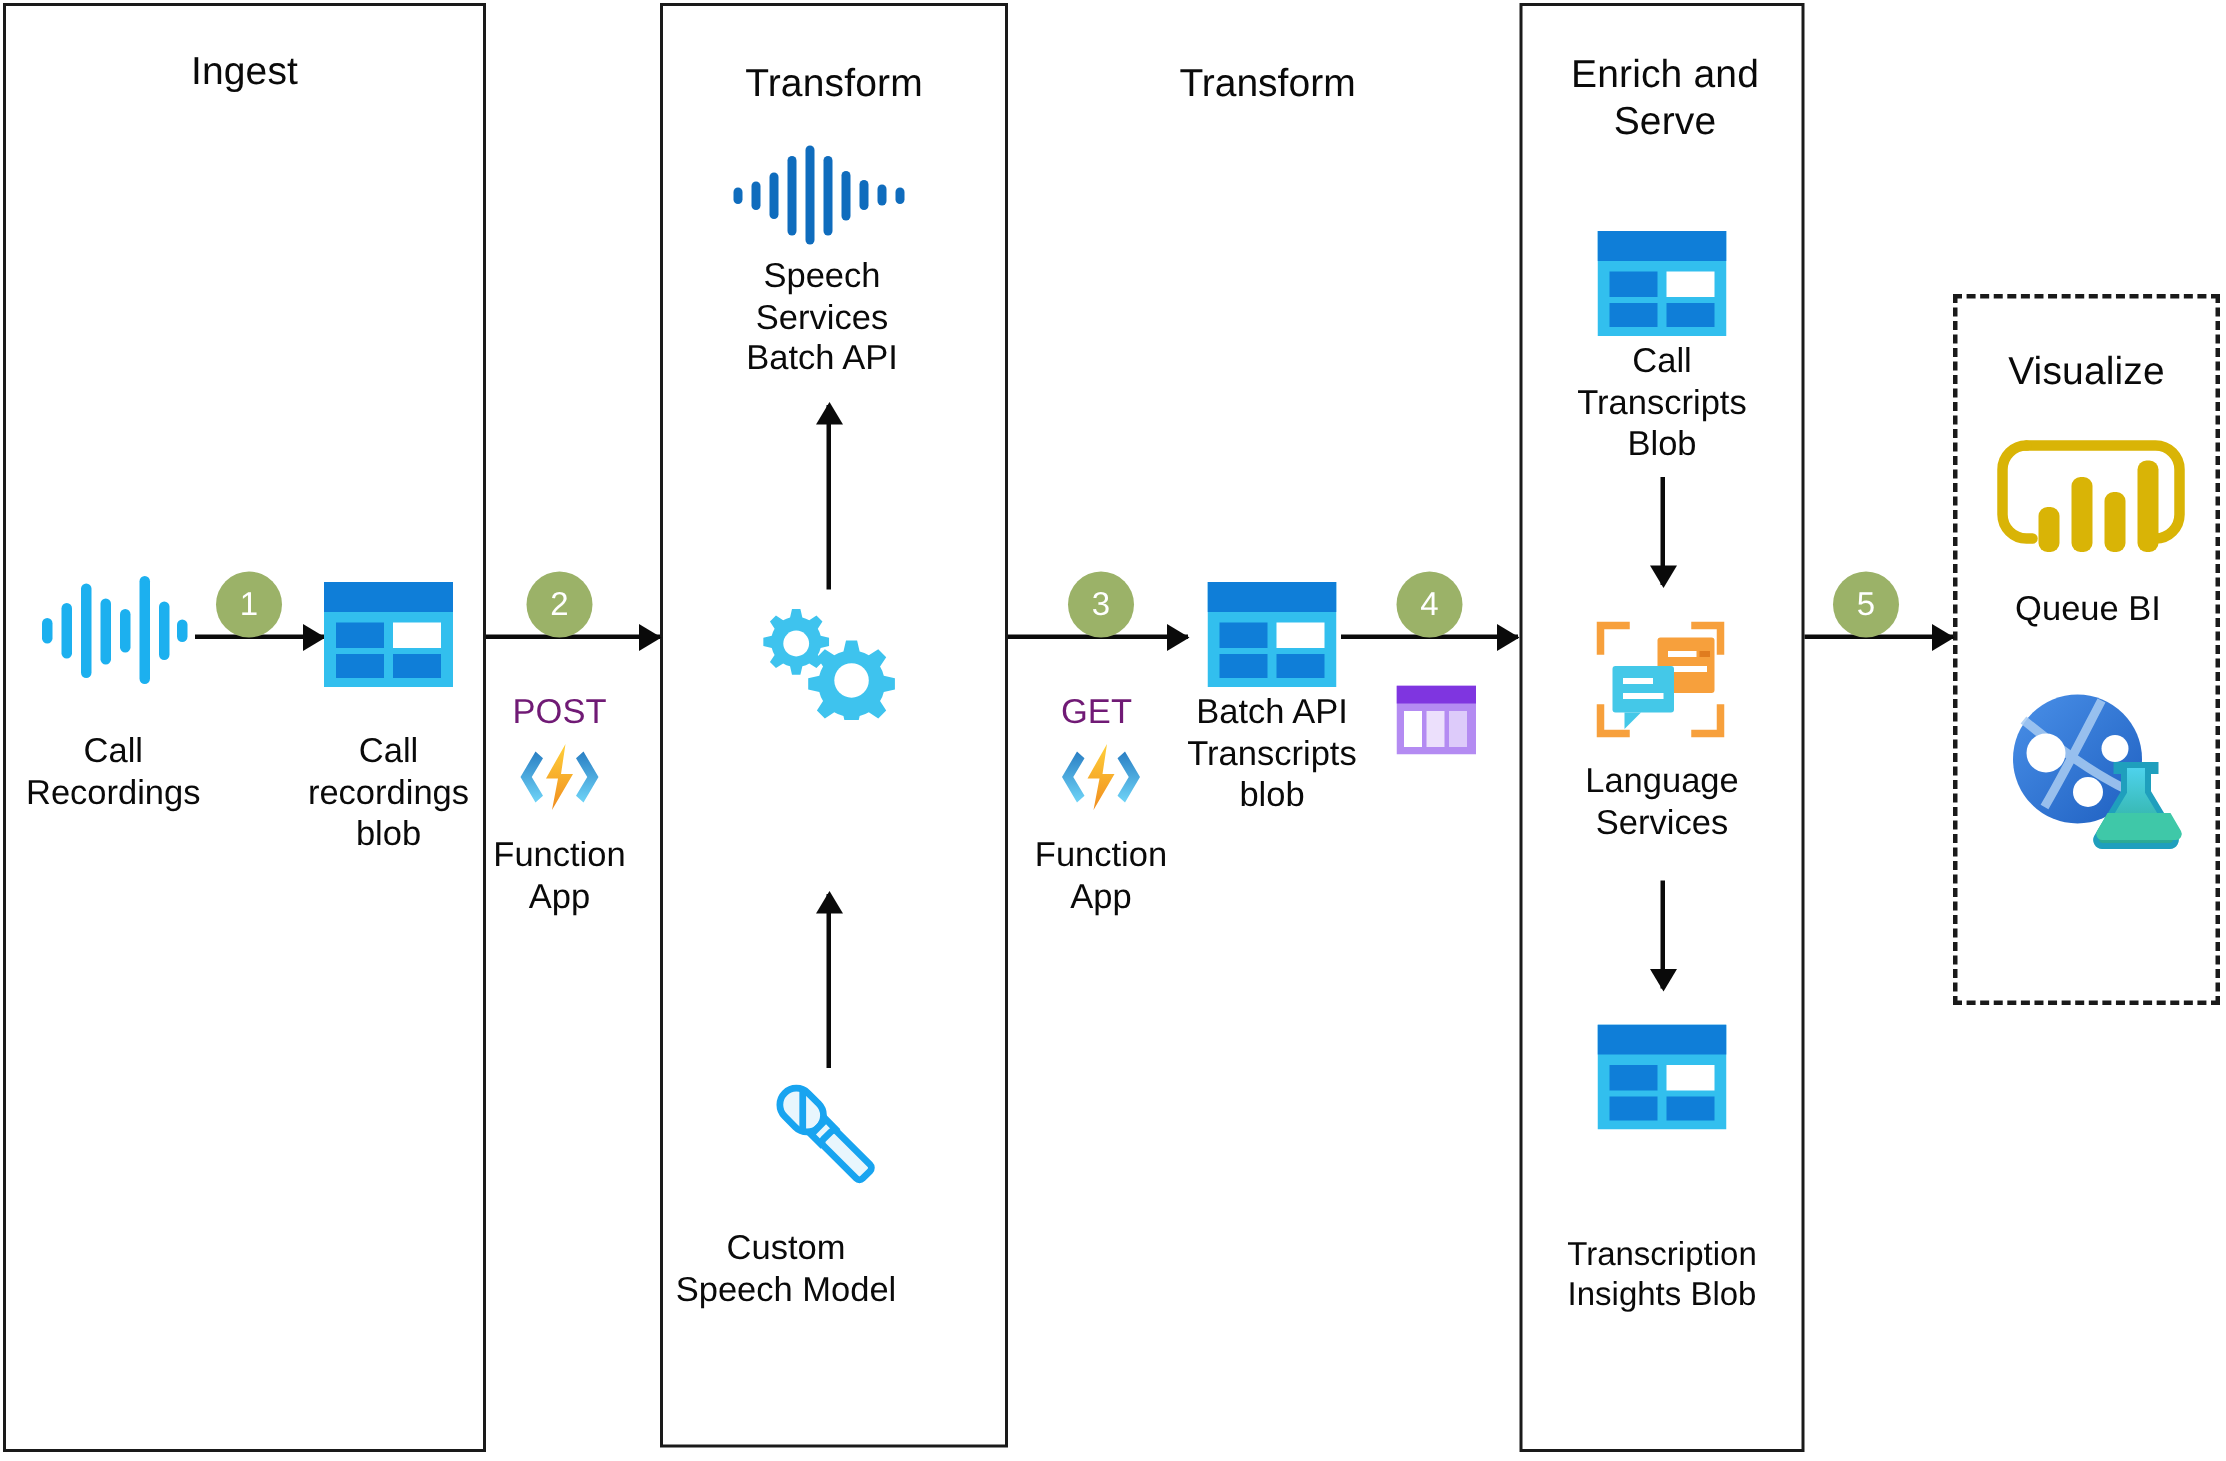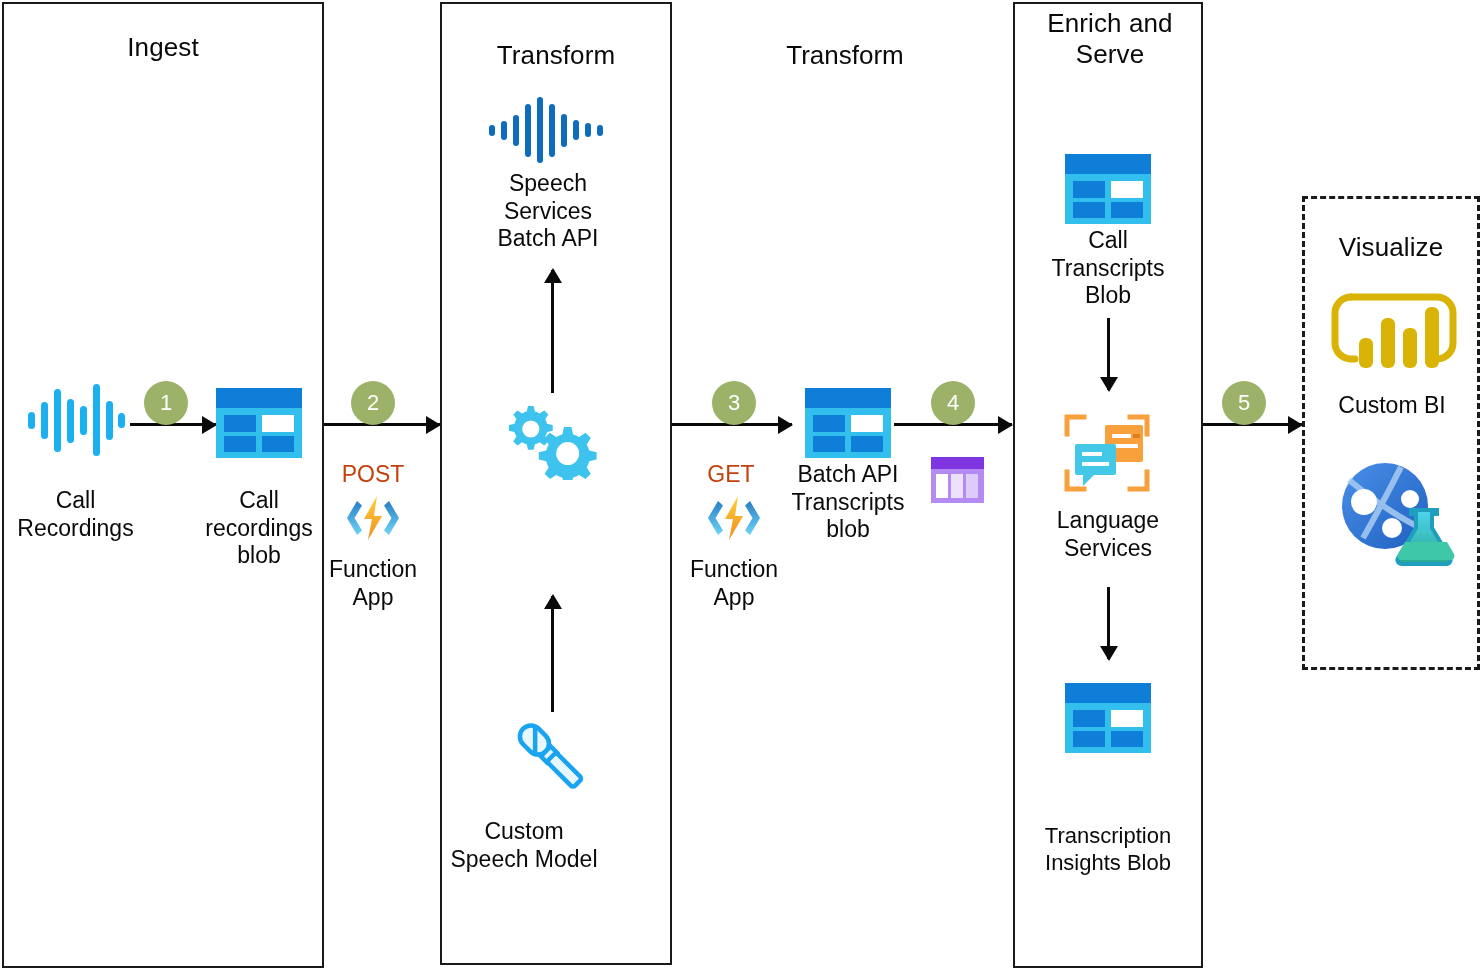--- a/index.html
+++ b/index.html
@@ -122,37 +122,37 @@
     justify-content: center;
     line-height: 1;
   }
 
   
   .verb-label {
     position: absolute;
     text-align: center;
     font-size: 23px;
     line-height: 27px;
-    color: #c2410c;
+    color: #701a75;
   }
 </style>
 </head>
 <body>
 
 <div id="canvas">
 
   <div class="lane" style="left:2px; top:2px; width:322px; height:966px;"></div>
   <div class="lane" style="left:440px; top:2px; width:232px; height:963px;"></div>
   <div class="lane" style="left:1013px; top:2px; width:190px; height:966px;"></div>
   <div class="lane dashed" style="left:1302px; top:196px; width:178px; height:474px;"></div>
 
   <div class="lane-title" style="left:2px; top:32px; width:322px;">Ingest</div>
   <div class="lane-title" style="left:440px; top:40px; width:232px;">Transform</div>
   <div class="free-title" style="left:700px; top:40px; width:290px;">Transform</div>
-  <div class="lane-title" style="left:1013px; top:8px; width:194px; white-space:pre-line;">Enrich and
+  <div class="lane-title" style="left:1013px; top:34px; width:194px; white-space:pre-line;">Enrich and
 Serve</div>
   <div class="lane-title" style="left:1302px; top:232px; width:178px;">Visualize</div>
 
   <div class="icon" style="left:24px; top:382px;">
     <svg width="104" height="76" viewBox="0 0 104 76">
       <g fill="#1cb0ef">
         <rect x="4" y="30" width="7" height="17" rx="3.5"></rect>
         <rect x="17" y="20" width="7" height="37" rx="3.5"></rect>
         <rect x="30" y="7" width="7" height="63" rx="3.5"></rect>
         <rect x="43" y="17" width="7" height="44" rx="3.5"></rect>
@@ -367,21 +367,21 @@
       <path d="M22 4 H108 a16 16 0 0 1 16 16 V50 a16 16 0 0 1-16 16 H104" fill="none" stroke="#d9b406" stroke-width="7" stroke-linecap="round"></path>
       <path d="M22 4 a16 16 0 0 0-16 16 V50 a16 16 0 0 0 16 16 H26" fill="none" stroke="#d9b406" stroke-width="7" stroke-linecap="round"></path>
       <g fill="#d9b406">
         <rect x="30" y="45" width="14" height="30" rx="6"></rect>
         <rect x="52" y="25" width="14" height="50" rx="6"></rect>
         <rect x="74" y="35" width="14" height="40" rx="6"></rect>
         <rect x="96" y="14" width="14" height="61" rx="6"></rect>
       </g>
     </svg>
   </div>
-  <div class="node-label" style="left:1312px; top:392px; width:160px;">Custom BI</div>
+  <div class="node-label" style="left:1312px; top:392px; width:160px;">Queue BI</div>
 
   <div class="icon" style="left:1337px; top:458px;">
     <svg width="120" height="108" viewBox="0 0 120 108">
       <defs>
         <linearGradient id="globeGrad" x1="0" y1="0" x2="1" y2="1">
           <stop offset="0%" stop-color="#4a90e8"></stop>
           <stop offset="100%" stop-color="#1e5fc0"></stop>
         </linearGradient>
         <linearGradient id="flaskGrad" x1="0" y1="0" x2="0" y2="1">
           <stop offset="0%" stop-color="#4fd4f0"></stop>

